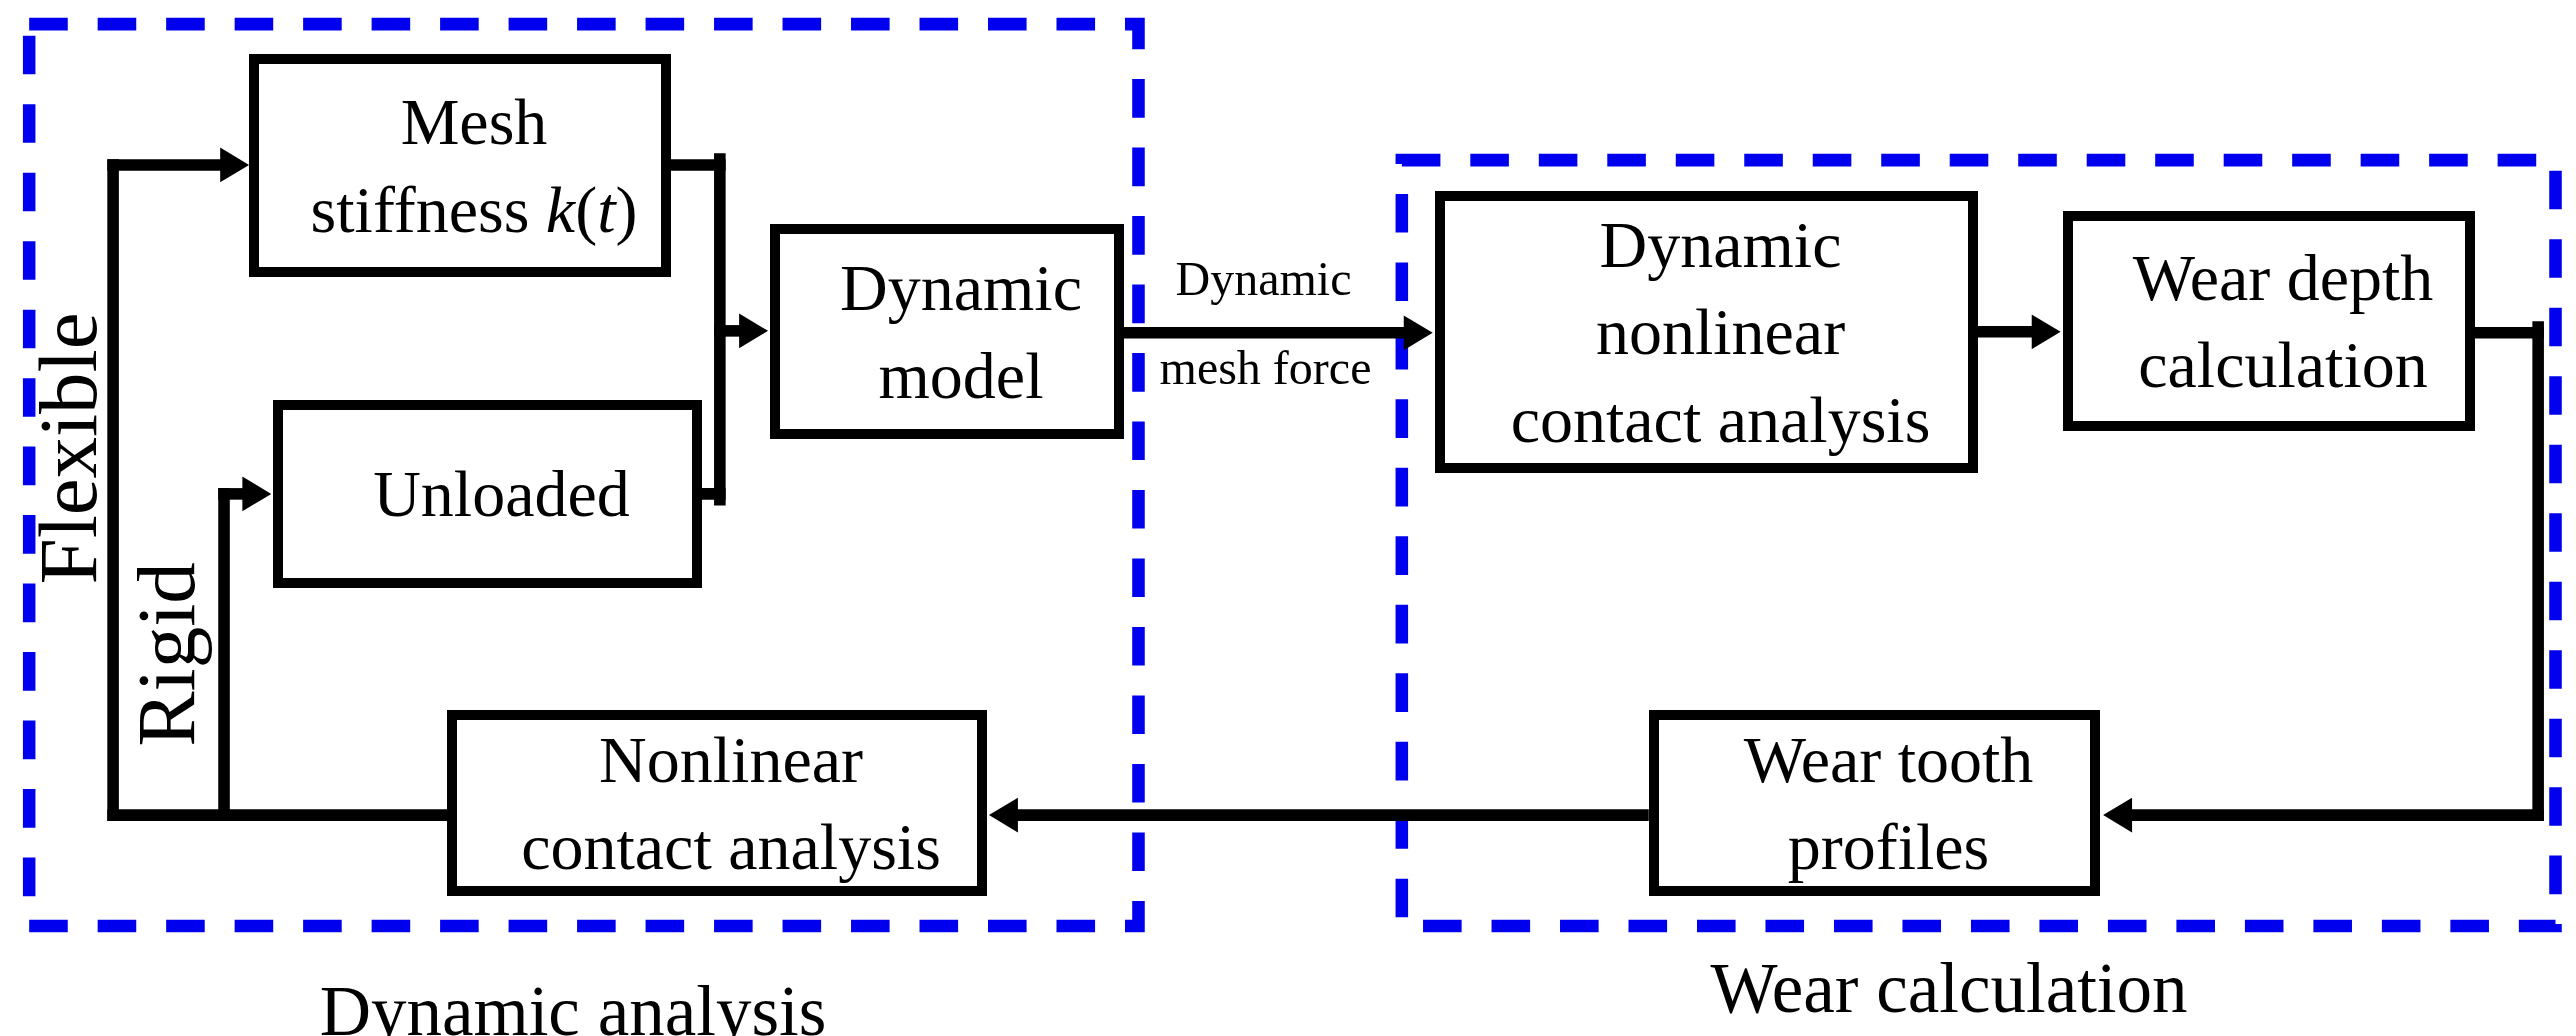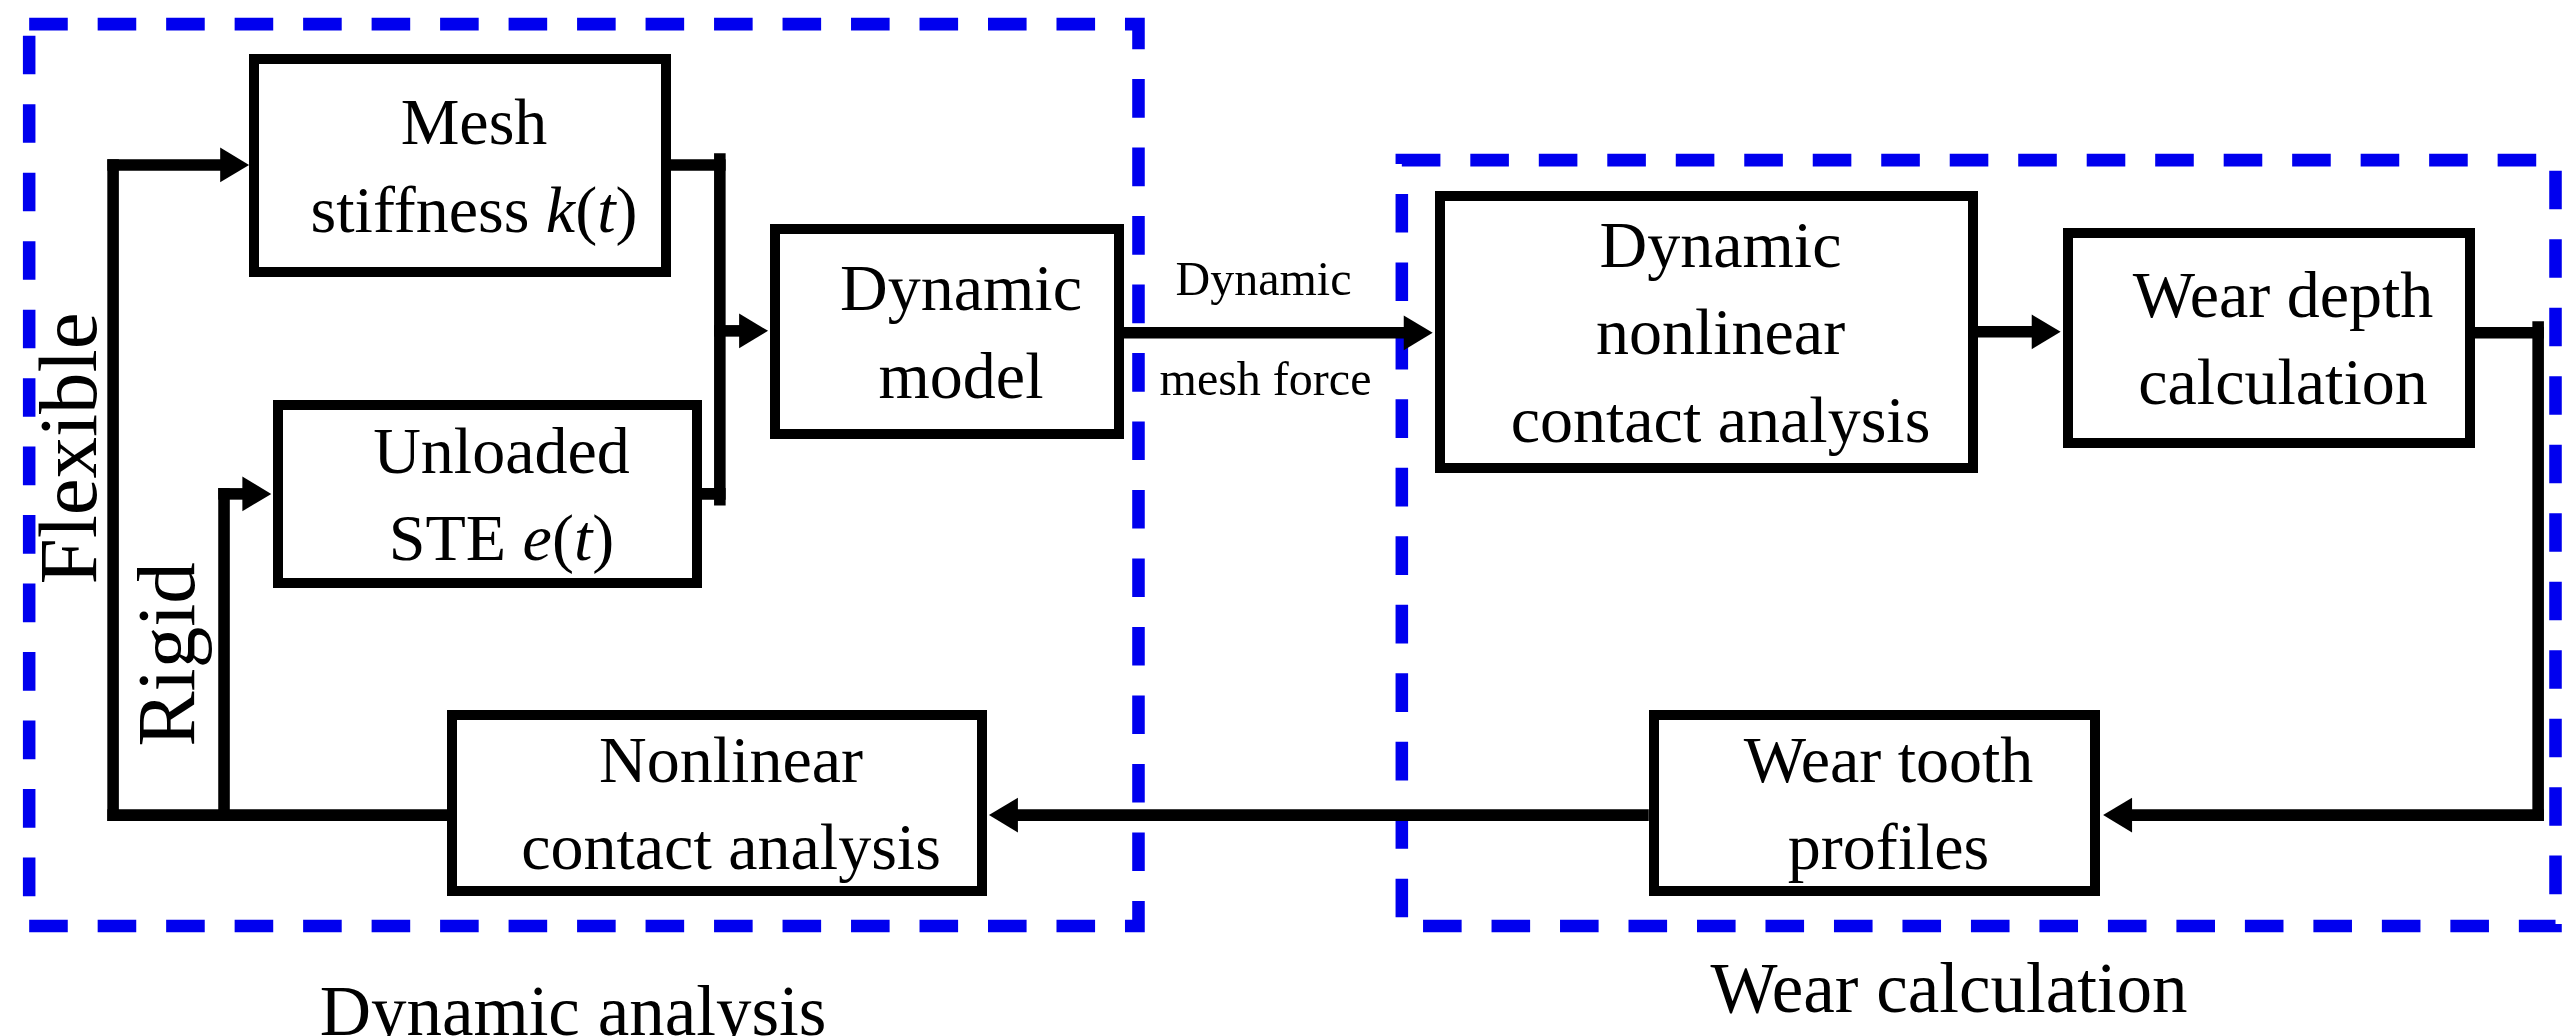--- a/index.html
+++ b/index.html
@@ -76,51 +76,50 @@
     <polygon class="head" points="1025,845 1055,827 1055,863"></polygon>
   </svg>
 
   <div class="node" style="left:249px;top:54px;width:422px;height:223px;">
     <span class="ln">Mesh</span>
     <span class="ln"><span>stiffness </span><span class="it">k</span><span>(</span><span class="it">t</span><span>)</span></span>
   </div>
 
   <div class="node" style="left:273px;top:400px;width:429px;height:188px;">
     <span class="ln">Unloaded</span>
-    <span class="ln"><span>STE </span><span class="it">e</span><span>(</span><span class="it">t</span><span>)</span></span>
   </div>
 
   <div class="node" style="left:770px;top:224px;width:354px;height:215px;">
     <span class="ln">Dynamic</span>
     <span class="ln">model</span>
   </div>
 
   <div class="node" style="left:1435px;top:191px;width:543px;height:282px;">
     <span class="ln">Dynamic</span>
     <span class="ln">nonlinear</span>
     <span class="ln">contact analysis</span>
   </div>
 
-  <div class="node" style="left:2063px;top:228px;width:412px;height:220px;">
+  <div class="node" style="left:2063px;top:211px;width:412px;height:220px;">
     <span class="ln">Wear depth</span>
     <span class="ln">calculation</span>
   </div>
 
   <div class="node" style="left:1649px;top:710px;width:451px;height:186px;">
     <span class="ln">Wear tooth</span>
     <span class="ln">profiles</span>
   </div>
 
   <div class="node" style="left:447px;top:710px;width:540px;height:186px;">
     <span class="ln">Nonlinear</span>
     <span class="ln">contact analysis</span>
   </div>
 
   <div class="edge-label" style="left:1143px;top:253px;width:241px;">Dynamic</div>
-  <div class="edge-label" style="left:1137px;top:353px;width:257px;">mesh force</div>
+  <div class="edge-label" style="left:1137px;top:342px;width:257px;">mesh force</div>
 
   <div class="rot-label" style="left:-122px;top:404px;width:386px;height:89px;">Flexible</div>
   <div class="rot-label" style="left:25px;top:610px;width:289px;height:89px;">Rigid</div>
 
   <div class="caption" style="left:187px;top:976px;width:772px;">Dynamic analysis</div>
   <div class="caption" style="left:1563px;top:953px;width:772px;">Wear calculation</div>
 
 </div>
 
 

